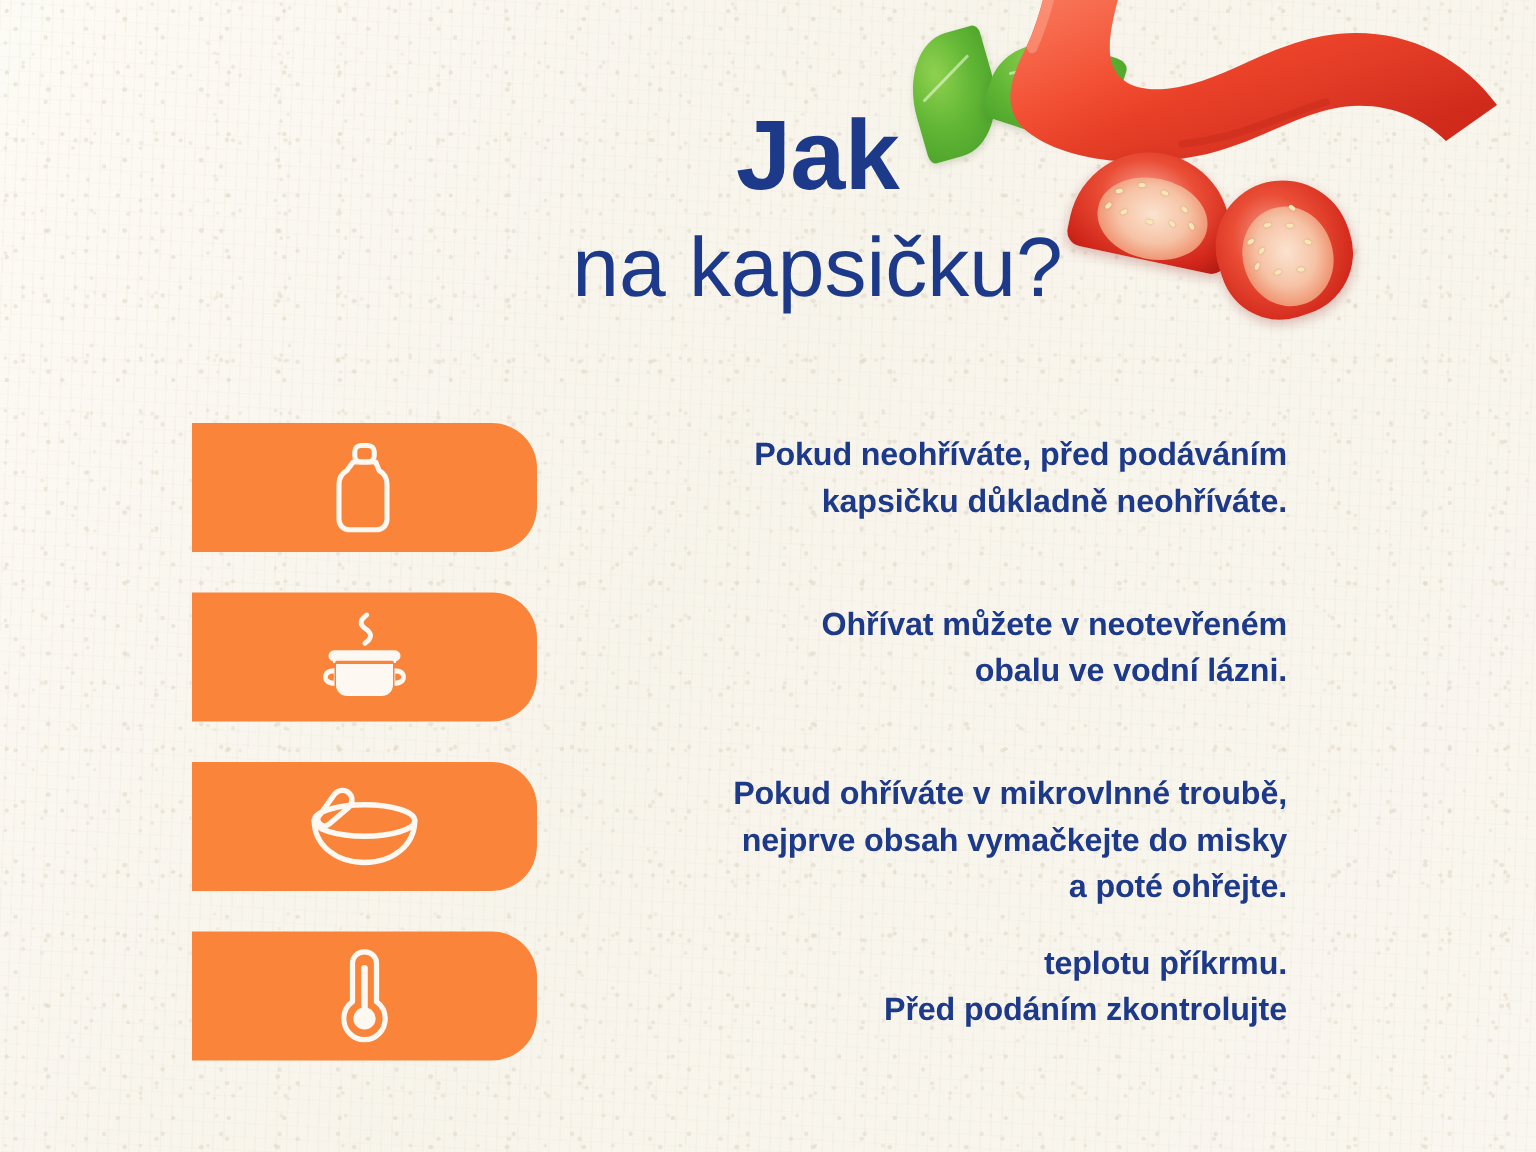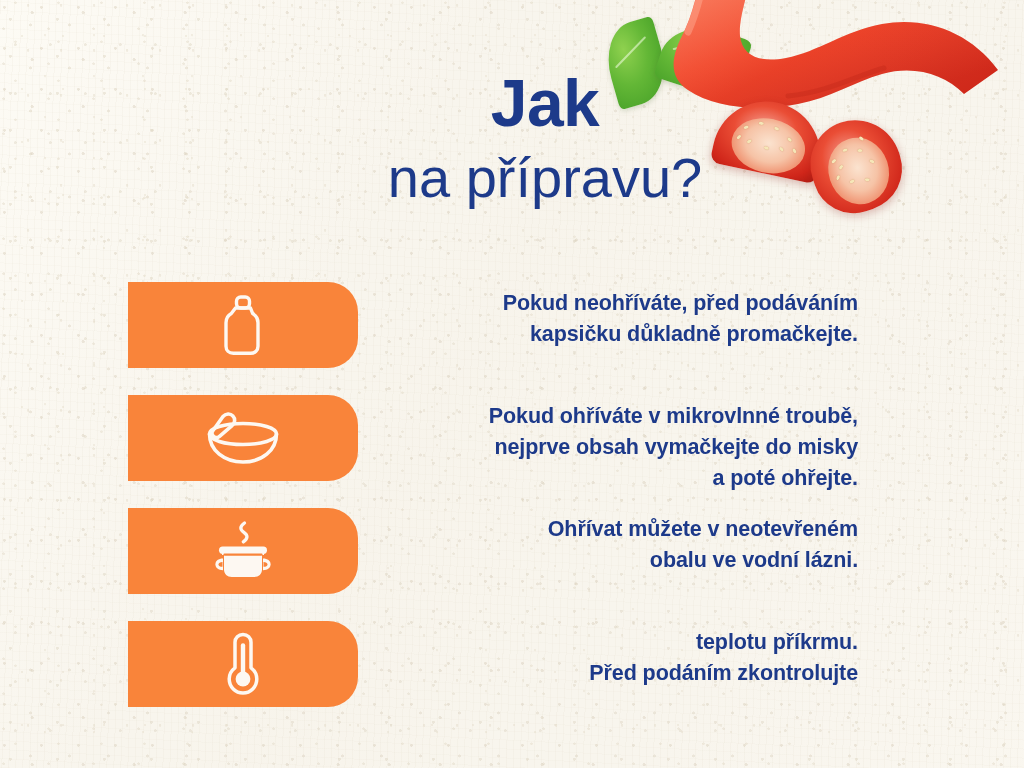--- a/index.html
+++ b/index.html
@@ -235,55 +235,37 @@
       <div class="seed" style="left:24%; top:54%; transform:rotate(-48deg);"></div>
       <div class="seed" style="left:38%; top:63%; transform:rotate(-8deg);"></div>
       <div class="seed" style="left:54%; top:66%; transform:rotate(22deg);"></div>
       <div class="seed" style="left:31%; top:45%; transform:rotate(-33deg);"></div>
       <div class="seed" style="left:62%; top:22%; transform:rotate(55deg);"></div>
     </div>
   </div>
 
   <div class="heading">
     <span class="line1">Jak</span>
-    <span class="line2">na přípravu?</span>
+    <span class="line2">na kapsičku?</span>
   </div>
 
   <div class="steps">
 
     <div class="step">
       <div class="chip">
         <span>
           <svg width="46" height="62" viewBox="0 0 46 62" fill="none" stroke="#fdf8f2" stroke-width="3.4" stroke-linejoin="round" stroke-linecap="round">
             <rect x="16.5" y="3" width="13" height="11" rx="4.2"></rect>
             <path d="M15.5 14 h15 l2.2 5.6 c3.4 1.9 5.3 5.2 5.3 9.2 v23.4 c0 4.1 -3 7 -7.3 7 h-17.4 c-4.3 0 -7.3 -2.9 -7.3 -7 v-23.4 c0 -4 1.9 -7.3 5.3 -9.2 z"></path>
           </svg>
         </span>
       </div>
       <div class="step-text">
         <span>Pokud neohříváte, před podáváním</span>
-        <span>kapsičku důkladně promačkejte.</span>
-      </div>
-    </div>
-
-    <div class="step">
-      <div class="chip">
-        <span>
-          <svg width="76" height="60" viewBox="0 0 76 60" fill="none" stroke="#fdf8f2" stroke-width="3.6" stroke-linecap="round" stroke-linejoin="round">
-            <path d="M4.5 26 c0 16.5 14.8 28 33.5 28 c18.7 0 33.5 -11.5 33.5 -28"></path>
-            <ellipse cx="38" cy="26" rx="33.5" ry="10.5"></ellipse>
-            <path d="M18 8.5 c2.8 -3.2 7.2 -3.4 9.9 -0.6 c2.7 2.8 2.2 7.1 -0.9 9.8
-                     l-12.5 10.6 c-2 1.7 -4.8 1.5 -6.4 -0.2 c-1.6 -1.7 -1.5 -4.4 0.3 -6.1 z"></path>
-          </svg>
-        </span>
-      </div>
-      <div class="step-text">
-        <span>Pokud ohříváte v mikrovlnné troubě,</span>
-        <span>nejprve obsah vymačkejte do misky</span>
-        <span>a poté ohřejte.</span>
+        <span>kapsičku důkladně neohříváte.</span>
       </div>
     </div>
 
     <div class="step">
       <div class="chip">
         <span>
           <svg width="64" height="62" viewBox="0 0 64 62" fill="none">
             <path d="M33.5 3 c-4.8 3.4 -4.8 6.4 -0.6 9.3 c4.2 2.9 4.2 6.1 -0.6 9.6" stroke="#fdf8f2" stroke-width="3.3" stroke-linecap="round" stroke-linejoin="round"></path>
             <path d="M13 33 h38 v16.5 c0 4.4 -3.2 7.5 -7.8 7.5 h-22.4 c-4.6 0 -7.8 -3.1 -7.8 -7.5 z" fill="#fdf8f2"></path>
             <path d="M11 30 h42 v5 h-42 z" fill="#fdf8f2"></path>
@@ -298,20 +280,38 @@
       </div>
       <div class="step-text">
         <span>Ohřívat můžete v neotevřeném</span>
         <span>obalu ve vodní lázni.</span>
       </div>
     </div>
 
     <div class="step">
       <div class="chip">
         <span>
+          <svg width="76" height="60" viewBox="0 0 76 60" fill="none" stroke="#fdf8f2" stroke-width="3.6" stroke-linecap="round" stroke-linejoin="round">
+            <path d="M4.5 26 c0 16.5 14.8 28 33.5 28 c18.7 0 33.5 -11.5 33.5 -28"></path>
+            <ellipse cx="38" cy="26" rx="33.5" ry="10.5"></ellipse>
+            <path d="M18 8.5 c2.8 -3.2 7.2 -3.4 9.9 -0.6 c2.7 2.8 2.2 7.1 -0.9 9.8
+                     l-12.5 10.6 c-2 1.7 -4.8 1.5 -6.4 -0.2 c-1.6 -1.7 -1.5 -4.4 0.3 -6.1 z"></path>
+          </svg>
+        </span>
+      </div>
+      <div class="step-text">
+        <span>Pokud ohříváte v mikrovlnné troubě,</span>
+        <span>nejprve obsah vymačkejte do misky</span>
+        <span>a poté ohřejte.</span>
+      </div>
+    </div>
+
+    <div class="step">
+      <div class="chip">
+        <span>
           <svg width="40" height="66" viewBox="0 0 40 66" fill="none">
             <path d="M20 3.5 c-4.6 0 -8 3.4 -8 7.7 v25.6 c-3.6 2.6 -5.8 6.7 -5.8 11.3
                      c0 7.8 6.2 14 13.8 14 c7.6 0 13.8 -6.2 13.8 -14
                      c0 -4.6 -2.2 -8.7 -5.8 -11.3 v-25.6 c0 -4.3 -3.4 -7.7 -8 -7.7 z" stroke="#fdf8f2" stroke-width="3.5" stroke-linejoin="round"></path>
             <circle cx="20" cy="48" r="7.4" fill="#fdf8f2"></circle>
             <path d="M20 14.5 v31" stroke="#fdf8f2" stroke-width="4.4" stroke-linecap="round"></path>
           </svg>
         </span>
       </div>
       <div class="step-text">

